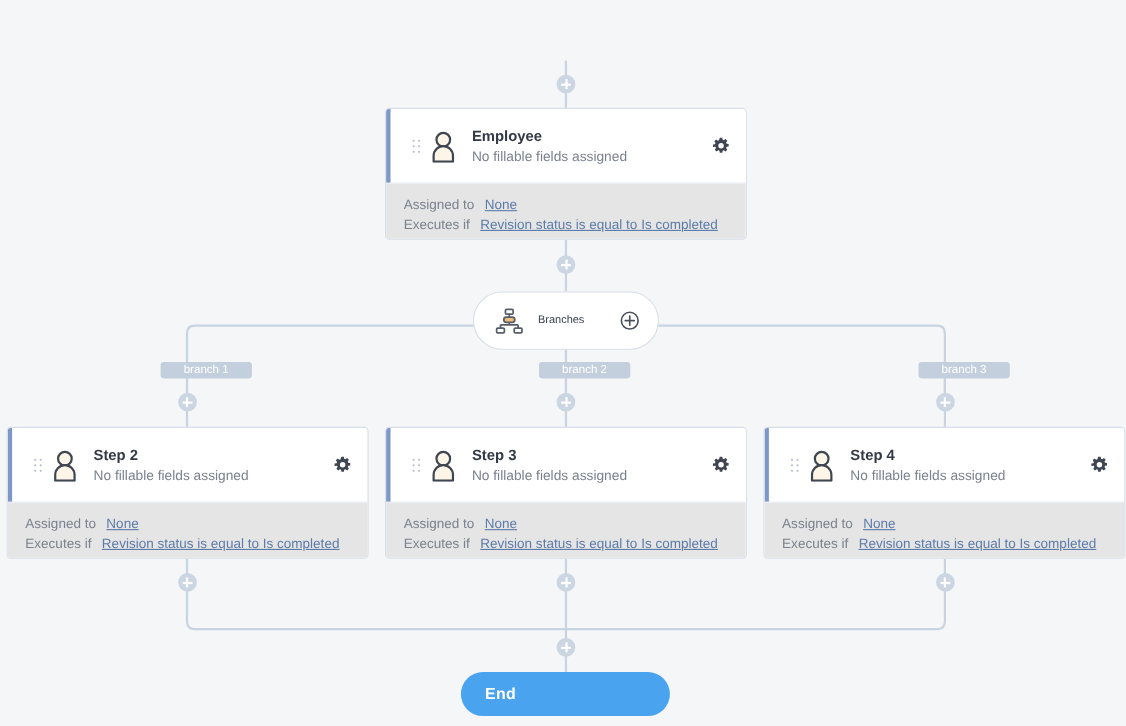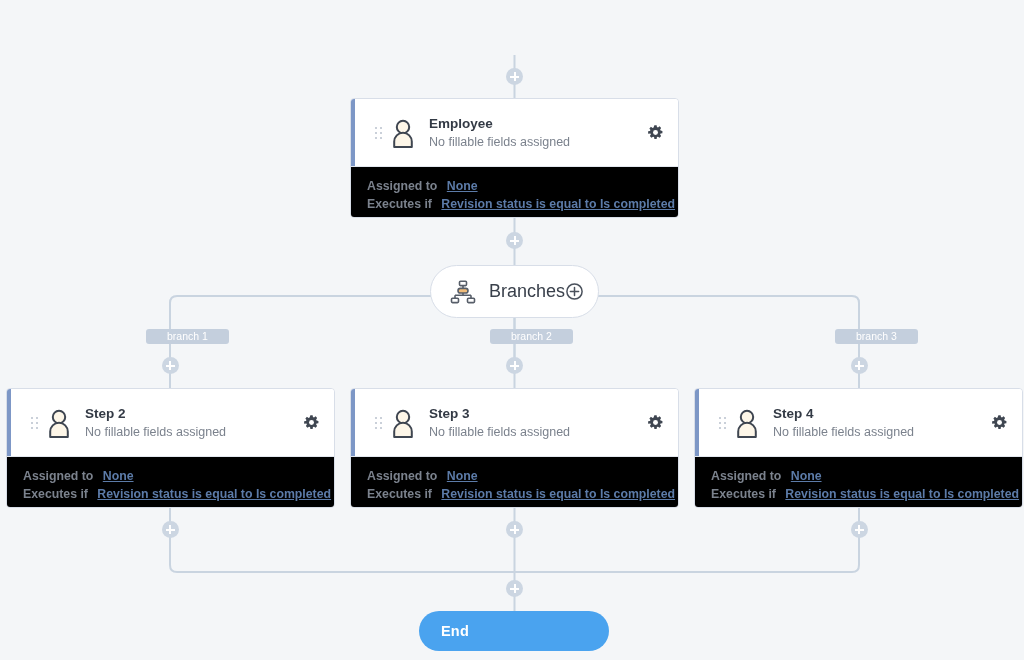--- a/index.html
+++ b/index.html
@@ -106,22 +106,21 @@
   .card-sub {
     font-size: 12.5px;
     color: #7b828d;
     line-height: 16px;
     white-space: nowrap;
   }
   .card-gear { flex: 0 0 auto; display: flex; align-items: center; }
 
   .card-foot {
     padding: 10px 0 12px 16px;
-    background: #000000;
-    font-weight: bold;
+    background: #e5e5e5;
   }
   .foot-row {
     font-size: 12.3px;
     color: #7b828d;
     line-height: 18px;
     white-space: nowrap;
   }
   .foot-row .lbl { color: #7b828d; }
   .foot-row .lnk {
     color: #5c7ba8;
@@ -141,21 +140,21 @@
     border: 1px solid #d8dee8;
     border-radius: 27px;
     box-sizing: border-box;
     display: flex;
     align-items: center;
     padding: 0 16px 0 19px;
   }
   .branches .b-icon { flex: 0 0 auto; display: flex; }
   .branches .b-label {
     flex: 1 1 auto;
-    font-size: 18px;
+    font-size: 10px;
     color: #39404b;
     margin-left: 13px;
   }
   .branches .b-plus { flex: 0 0 auto; display: flex; }
 
   
   .badge {
     position: absolute;
     height: 15px;
     background: #c4cfdd;

